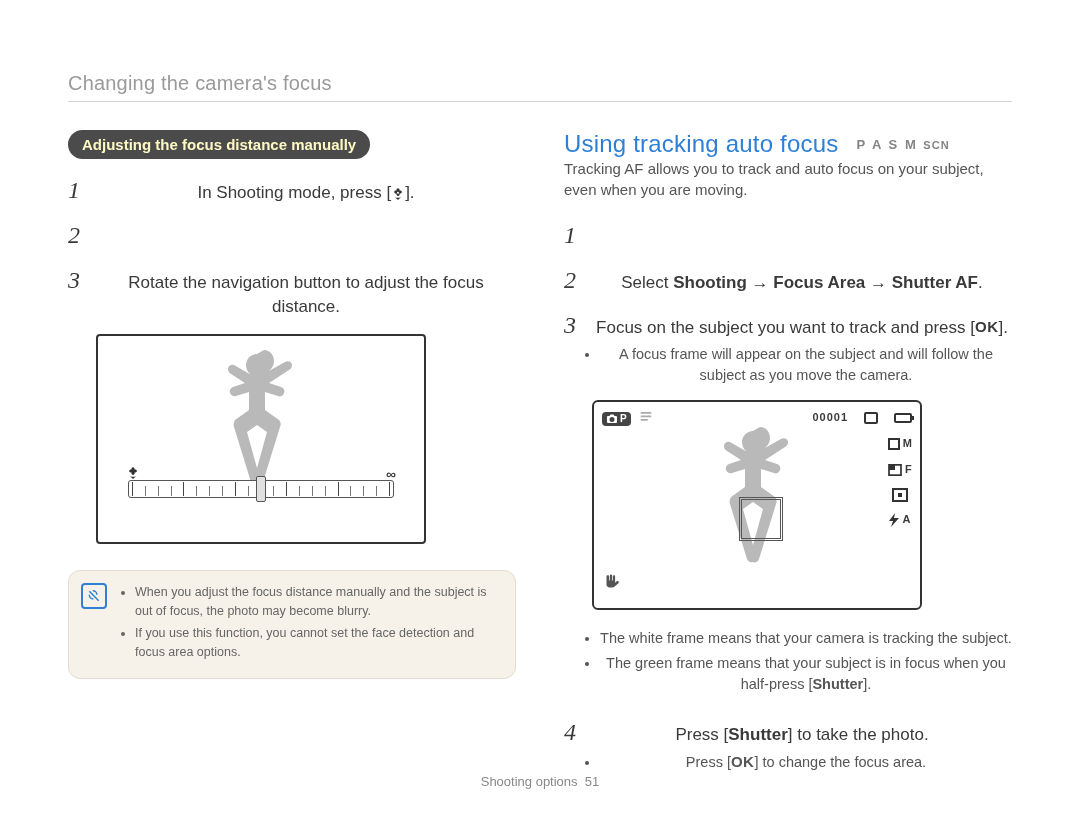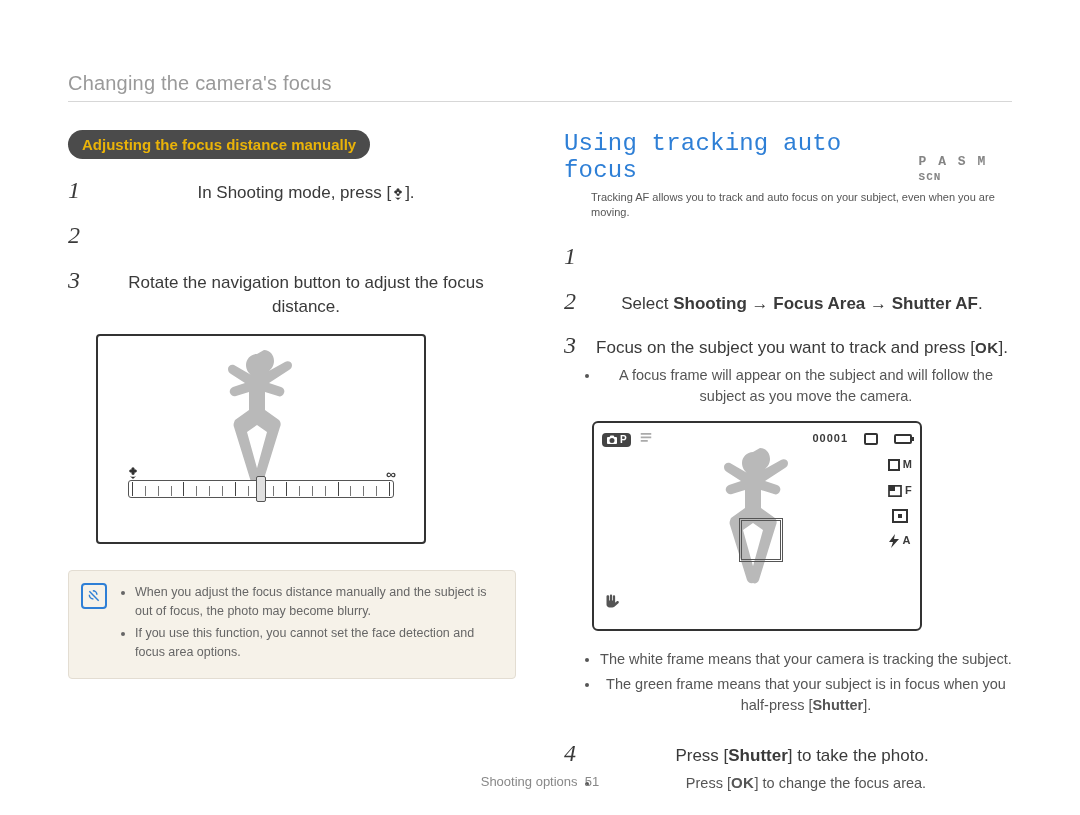--- a/index.html
+++ b/index.html
@@ -2,21 +2,21 @@
 <html><head>
 <meta charset="utf-8">
 <style>
   * { box-sizing: border-box; margin: 0; padding: 0; }
   html, body { width: 1080px; height: 815px; background: #fff; font-family: Arial, Helvetica, sans-serif; color: #3a3a3a; }
   .page { position: relative; width: 1080px; height: 815px; padding: 72px 68px 40px 68px; }
   .header-title { font-size: 20px; font-weight: 300; color: #9a9a9a; letter-spacing: 0.2px; margin-bottom: 6px; }
   .header-rule { border: none; border-top: 1px solid #d7d7d7; margin-bottom: 28px; }
   .columns { display: flex; gap: 48px; }
   .col { flex: 1 1 0; min-width: 0; }
-  .pill { display: inline-block; background: #4b4b4b; color: #eab308; font-size: 15px; font-weight: 600; padding: 6px 14px; border-radius: 999px; margin-bottom: 14px; }
+  .pill { display: inline-block; background: #4b4b4b; color: #fef9c3; font-size: 15px; font-weight: 600; padding: 6px 14px; border-radius: 999px; margin-bottom: 14px; }
   .steps { list-style: none; }
   .step { display: flex; align-items: baseline; gap: 12px; margin-bottom: 10px; line-height: 1.45; font-size: 17px; }
   .step .num { font-family: Georgia, 'Times New Roman', serif; font-style: italic; font-size: 24px; color: #3a3a3a; width: 16px; flex: 0 0 16px; text-align: left; }
   .step .body { flex: 1; text-align: center; }
   .bold { font-weight: 700; }
   .inline-icon { display: inline-flex; vertical-align: middle; align-items: center; justify-content: center; }
   .icon-box-menu { font-weight: 800; font-size: 14px; letter-spacing: 0.5px; border: 1px solid #555; padding: 1px 2px; line-height: 1; border-radius: 2px; position: relative; top: -1px; }
   .icon-ok { font-weight: 800; font-size: 15px; letter-spacing: 0.5px; position: relative; top: -1px; }
   .icon-flower svg { width: 14px; height: 14px; vertical-align: -2px; }
   .figure { margin: 14px 0 18px 28px; }
@@ -24,30 +24,30 @@
   .silhouette { position: absolute; fill: #b9b9b9; }
   .mf-slider { position: absolute; left: 30px; right: 30px; bottom: 34px; height: 38px; }
   .mf-slider .bar { position: absolute; left: 0; right: 0; bottom: 10px; height: 18px; border: 1px solid #555; border-radius: 3px; background: #fff; }
   .mf-slider .ticks { position: absolute; left: 4px; right: 4px; bottom: 12px; height: 14px; display: flex; justify-content: space-between; }
   .mf-slider .ticks span { width: 1px; background: #777; height: 10px; align-self: flex-end; }
   .mf-slider .ticks span.tall { height: 14px; background: #444; }
   .mf-slider .macro, .mf-slider .inf { position: absolute; top: -4px; font-weight: 800; font-size: 14px; }
   .mf-slider .macro { left: -2px; }
   .mf-slider .inf { right: -2px; }
   .mf-slider .handle { position: absolute; bottom: 6px; left: 50%; transform: translateX(-50%); width: 10px; height: 26px; background: #e0e0e0; border: 1px solid #555; border-radius: 2px; }
-  .note-box { margin: 26px 0 0 0; border: 1px solid #e3ddd2; background: #f6f2e9; border-radius: 4px; padding: 12px 14px 12px 52px; position: relative; font-size: 12.5px; color: #666; line-height: 1.5; }
+  .note-box { margin: 26px 0 0 0; border: 1px solid #e3ddd2; background: #f6f2e9; border-radius: 12px; padding: 12px 14px 12px 52px; position: relative; font-size: 12.5px; color: #666; line-height: 1.5; }
   .note-box .note-icon { position: absolute; left: 12px; top: 12px; width: 26px; height: 26px; border: 2px solid #2e7fd6; border-radius: 4px; display: flex; align-items: center; justify-content: center; }
   .note-box .note-icon svg { width: 14px; height: 14px; }
   .note-box ul { list-style: disc; padding-left: 14px; }
   .note-box li { margin-bottom: 4px; }
 
-  .heading-blue { font-size: 24px; color: #2e7fd6; font-weight: 400; letter-spacing: 0.2px; margin-bottom: 6px; display: flex; align-items: flex-end; gap: 18px; font-family: Liberation Mono, monospace; }
+  .heading-blue { font-size: 24px; color: #2e7fd6; font-weight: 400; letter-spacing: 0.2px; margin-bottom: 0; display: flex; align-items: center; gap: 18px; }
   .modes { font-size: 13px; font-weight: 800; letter-spacing: 2px; color: #848484; }
   .modes .scn { font-size: 11px; letter-spacing: 1px; }
-  .intro { font-size: 11px; color: #555; line-height: 1.4; margin-bottom: 18px; margin-left: 27px; }
+  .intro { font-size: 15px; color: #555; line-height: 1.4; margin-bottom: 18px; }
   .sub-bullets { list-style: disc; font-size: 14.5px; color: #555; margin: 4px 0 10px 8px; line-height: 1.45; }
   .sub-bullets li { margin-bottom: 4px; }
 
   .fig-inner-right { width: 330px; height: 210px; border: 2px solid #333; border-radius: 6px; background: #fff; position: relative; overflow: hidden; }
   .hud-top-left { position: absolute; top: 8px; left: 8px; display: flex; gap: 8px; align-items: center; }
   .hud-chip { background: #444; color: #fff; border-radius: 4px; font-size: 10px; font-weight: 800; padding: 2px 4px; display: flex; align-items: center; gap: 2px; line-height: 1; }
   .hud-little { color: #888; font-size: 12px; }
   .hud-top-right { position: absolute; top: 8px; right: 8px; display: flex; gap: 16px; align-items: center; font-size: 11px; font-weight: 800; }
   .hud-top-right .counter { letter-spacing: 1px; }
   .hud-top-right .batt { width: 18px; height: 10px; border: 2px solid #333; border-radius: 2px; position: relative; }

